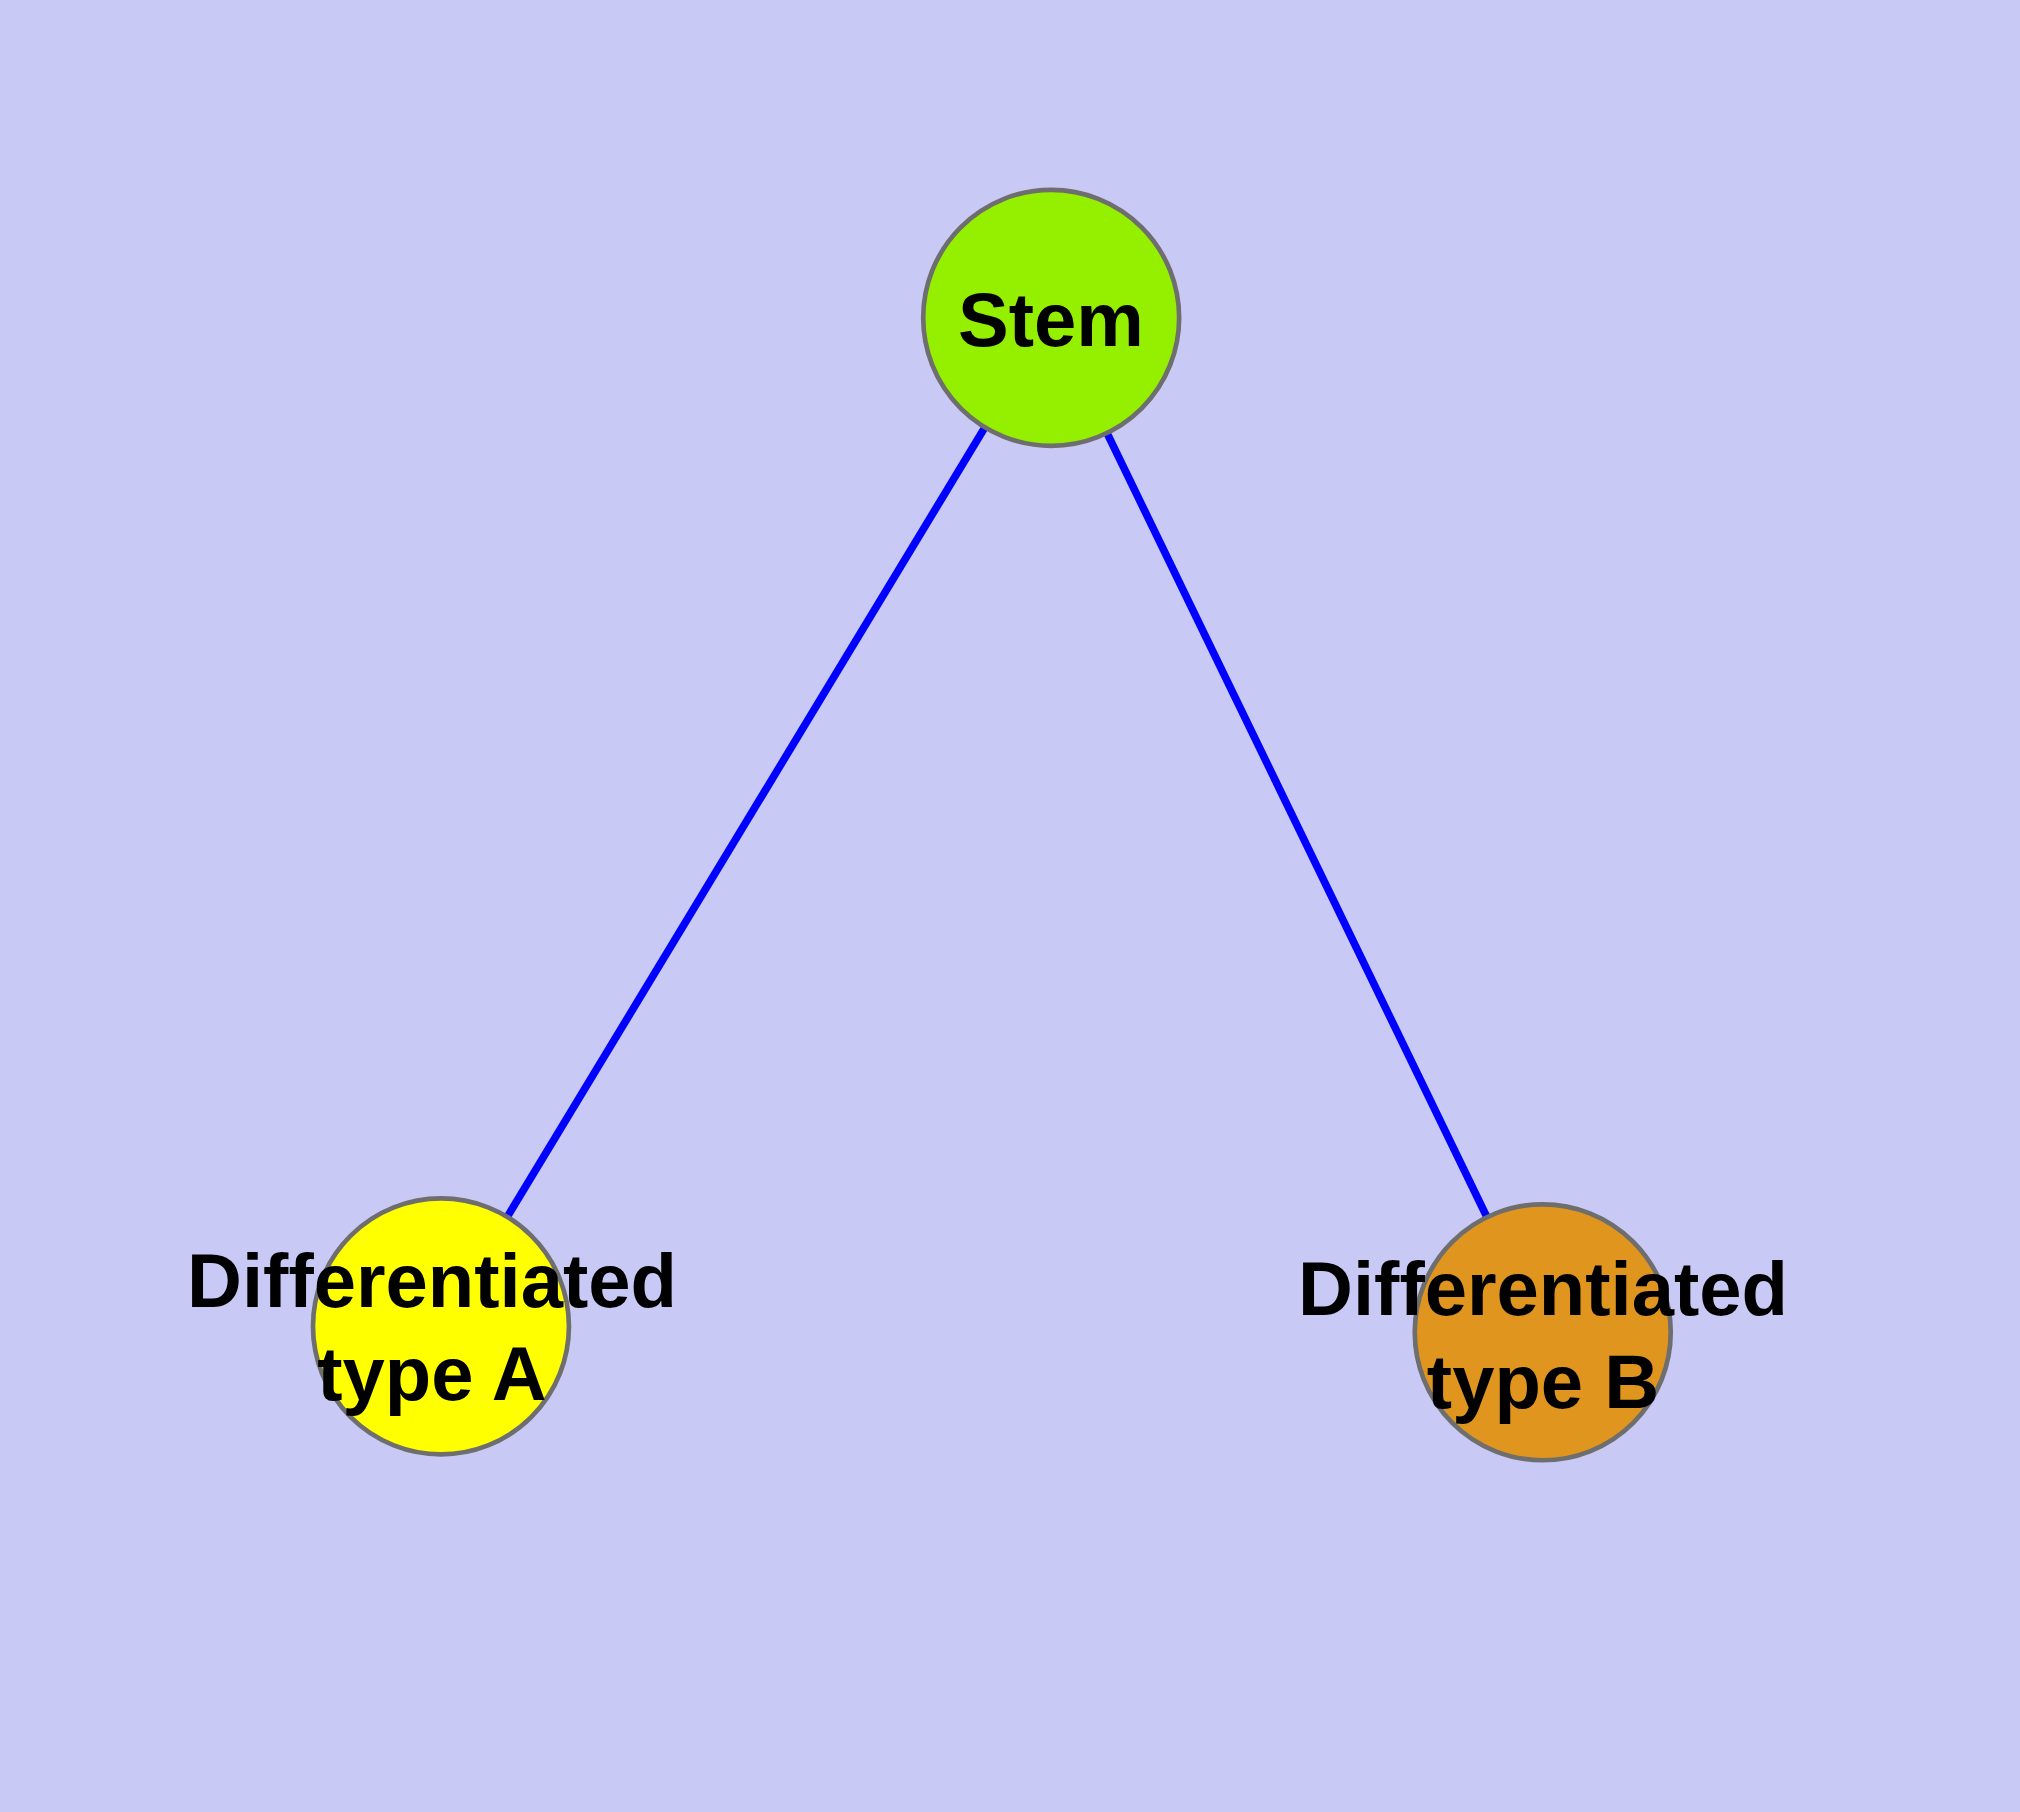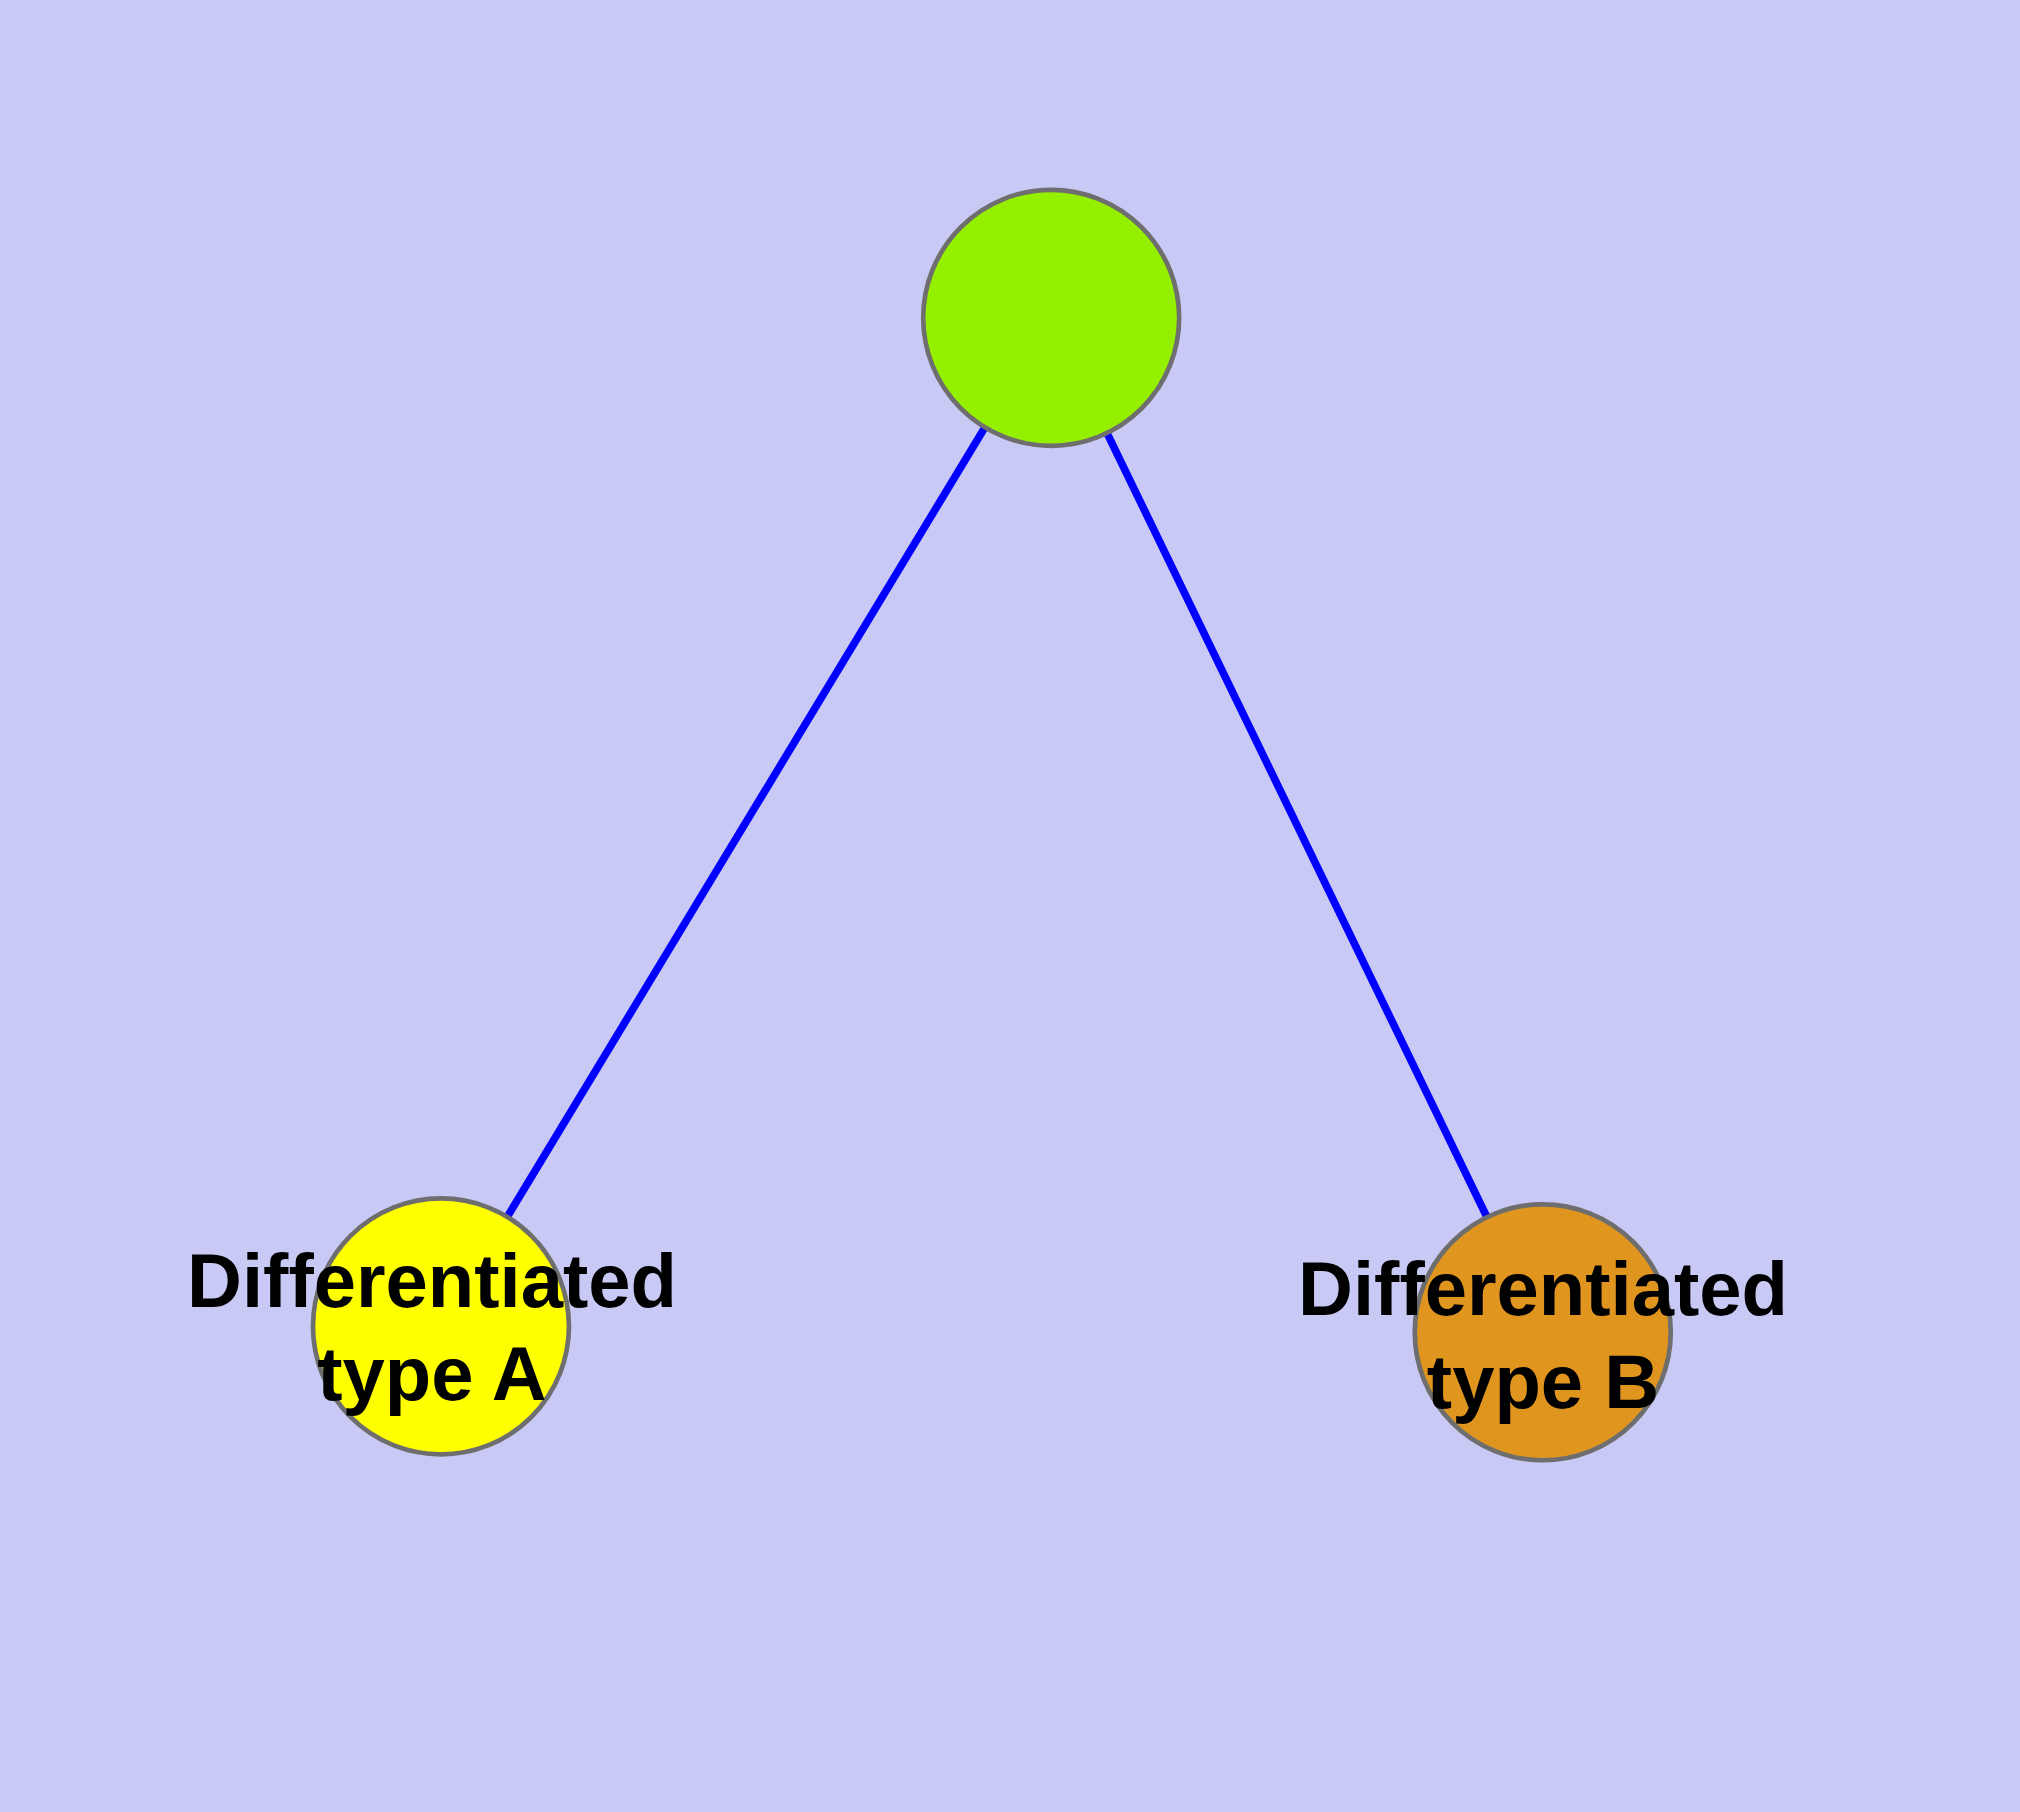--- a/index.html
+++ b/index.html
@@ -53,20 +53,21 @@
 
     <line class="edge" x1="1240" y1="375" x2="1820" y2="1572" stroke="#0000FF"></line>
 
     <circle class="node-circle" cx="1240" cy="375" r="151" fill="#95F000" stroke="#6E6E6E"></circle>
 
     <circle class="node-circle" cx="520" cy="1565" r="151" fill="#FFFF00" stroke="#6E6E6E"></circle>
 
     <circle class="node-circle" cx="1820" cy="1572" r="151" fill="#E0961E" stroke="#6E6E6E"></circle>
   </svg>
 
+  <div class="node-label label-stem" style="color: rgb(0, 0, 0);">Stem</div>
 
   <div class="node-label label-type-a" style="color: rgb(0, 0, 0);">Differentiated
 type A</div>
 
   <div class="node-label label-type-b" style="color: rgb(0, 0, 0);">Differentiated
 type B</div>
 </div>
 
 
 </body></html>

